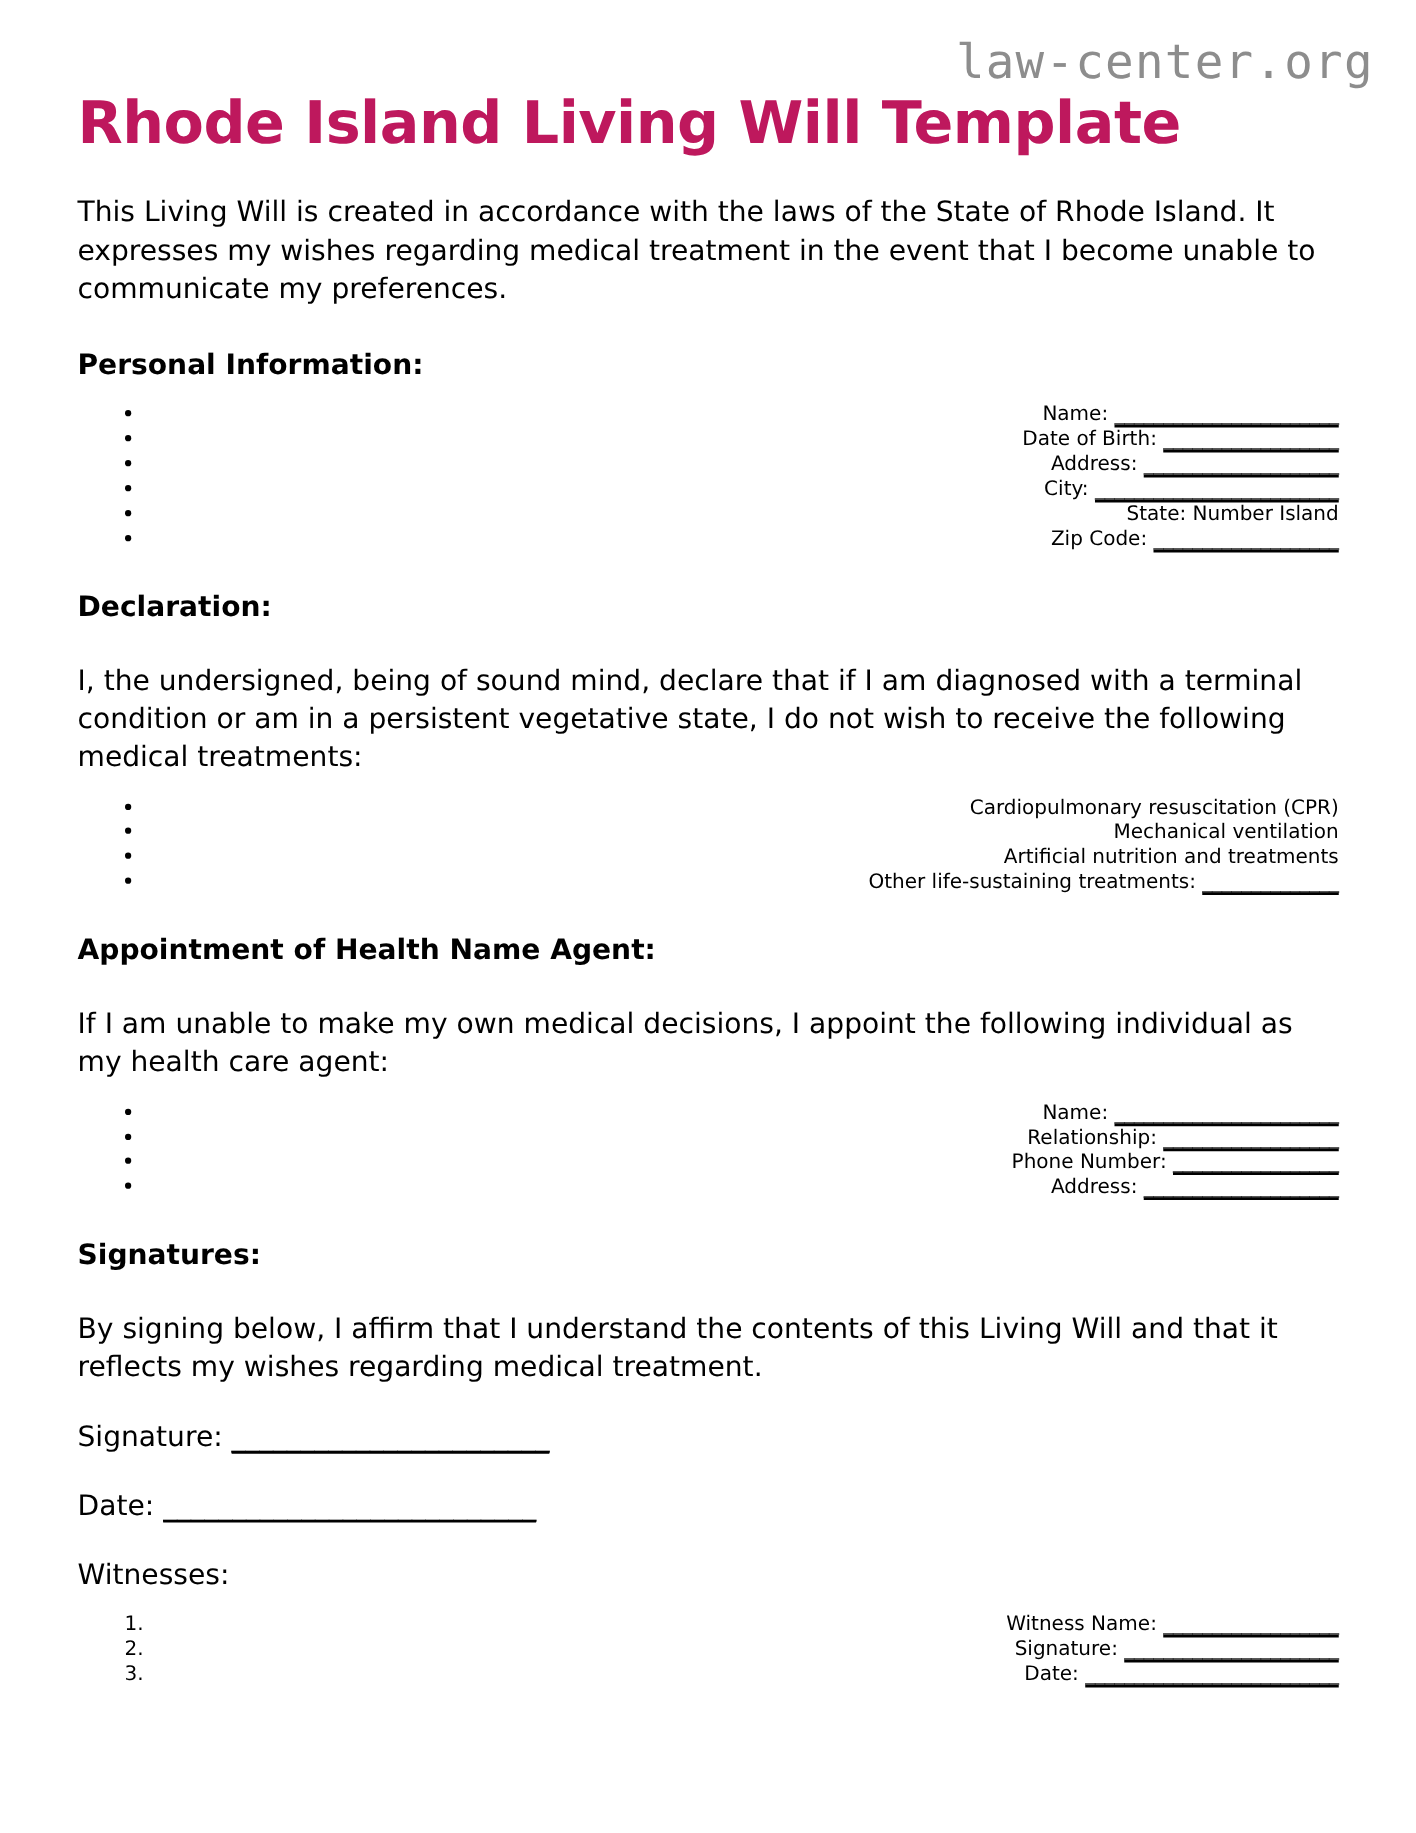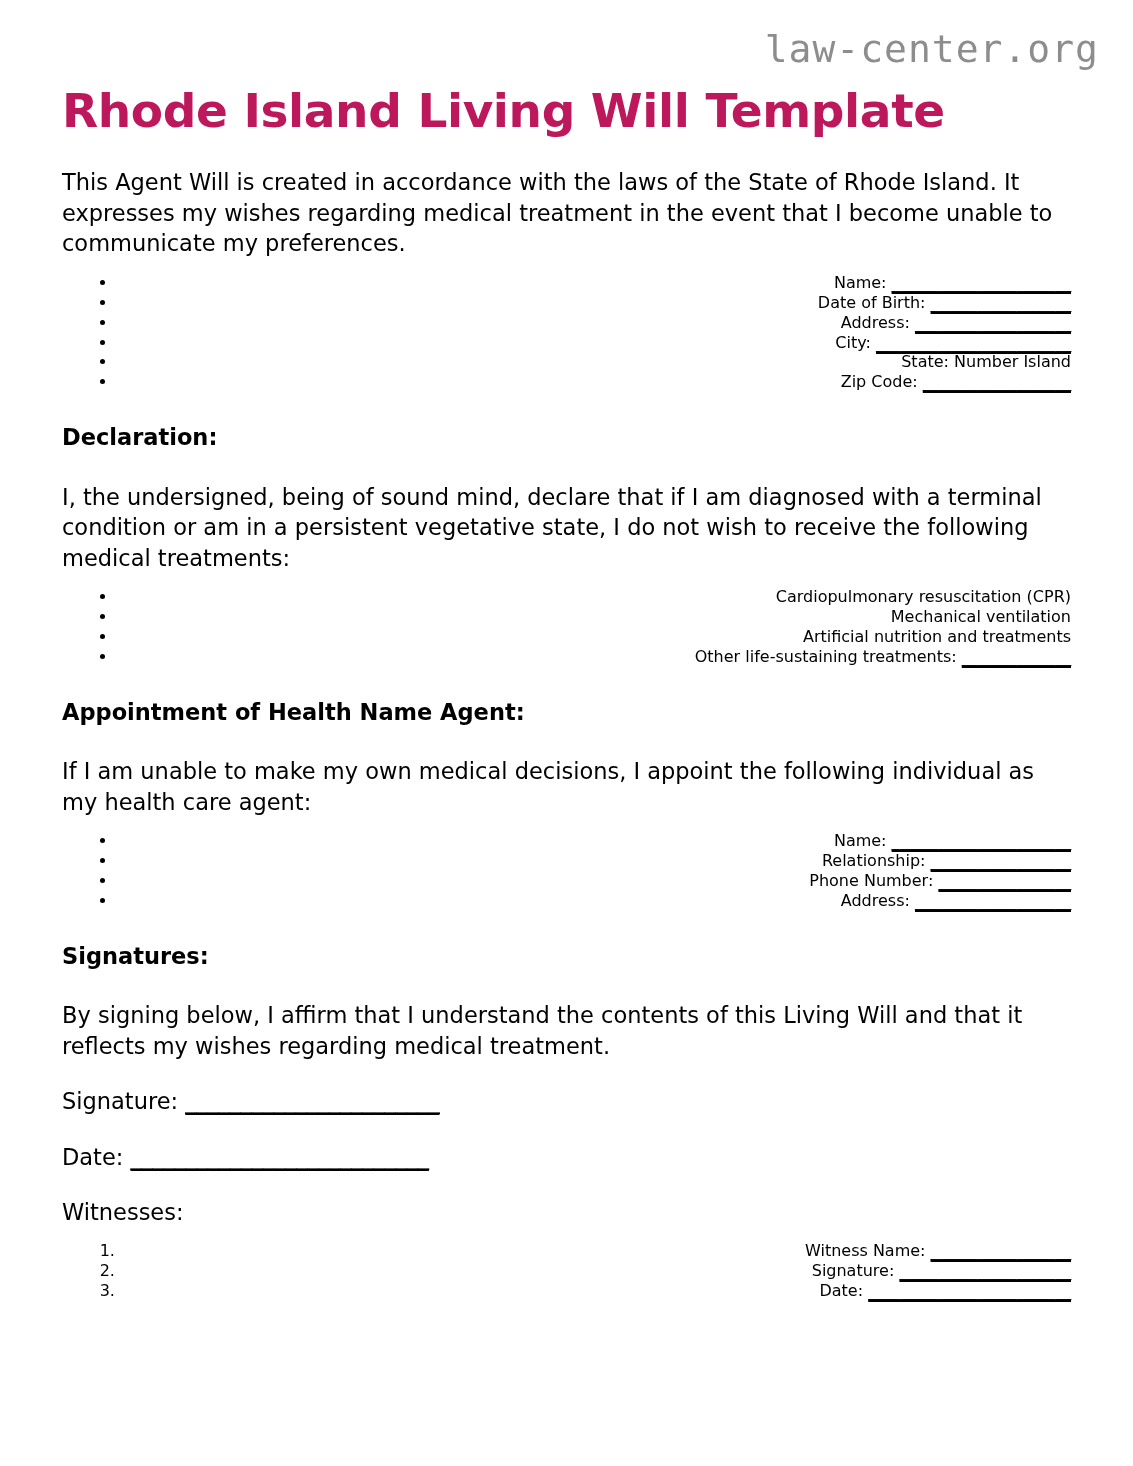--- a/index.html
+++ b/index.html
@@ -13,21 +13,21 @@
     font-family: "DejaVu Sans", sans-serif;
     color: #000000;
     position: relative;
     overflow: hidden;
   }
   .page {
     position: relative;
     width: 1133px;
     height: 1466px;
     box-sizing: border-box;
-    padding: 12px 62px;
+    padding: 0 62px;
   }
   .watermark {
     position: absolute;
     top: 30px;
     right: 34px;
     font-family: "DejaVu Sans Mono", monospace;
     font-size: 38px;
     letter-spacing: 1px;
     color: #8d8d8d;
     white-space: nowrap;
@@ -82,22 +82,23 @@
 </style>
 </head>
 <body>
 
 <div class="page">
 
   <div class="watermark">law-center.org</div>
 
   <h1 class="doc-title">Rhode Island Living Will Template</h1>
 
-  <p class="body-text">This Agent Will is created in accordance with the laws of the State of Rhode Island. It expresses my wishes regarding medical treatment in the event that I become unable to communicate my preferences.</p>
+  <p class="body-text">This Living Will is created in accordance with the laws of the State of Rhode Island. It expresses my wishes regarding medical treatment in the event that I become unable to communicate my preferences.</p>
 
+  <h2 class="section-head">Personal Information:</h2>
   <ul class="doc-list">
     <li><span>Name:</span> <span class="blank">_______________________</span></li>
     <li><span>Date of Birth:</span> <span class="blank">__________________</span></li>
     <li><span>Address:</span> <span class="blank">____________________</span></li>
     <li><span>City:</span> <span class="blank">_________________________</span></li>
     <li><span>State: Number Island</span></li>
     <li><span>Zip Code:</span> <span class="blank">___________________</span></li>
   </ul>
 
   <h2 class="section-head">Declaration:</h2>

